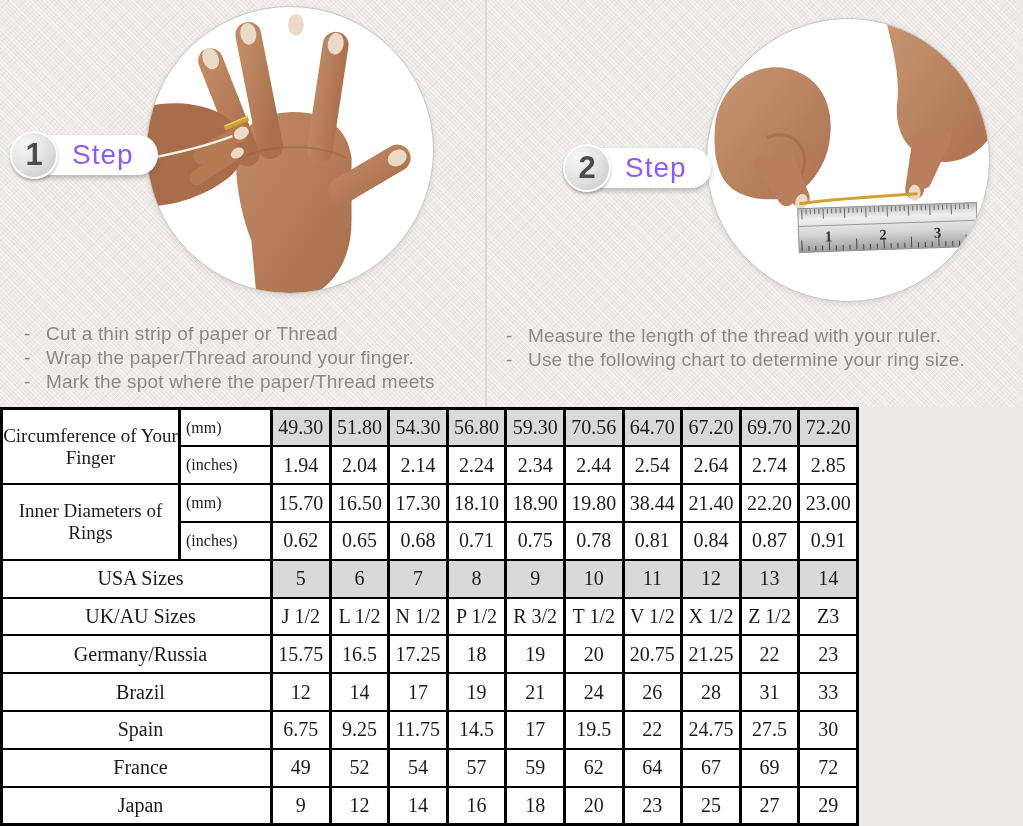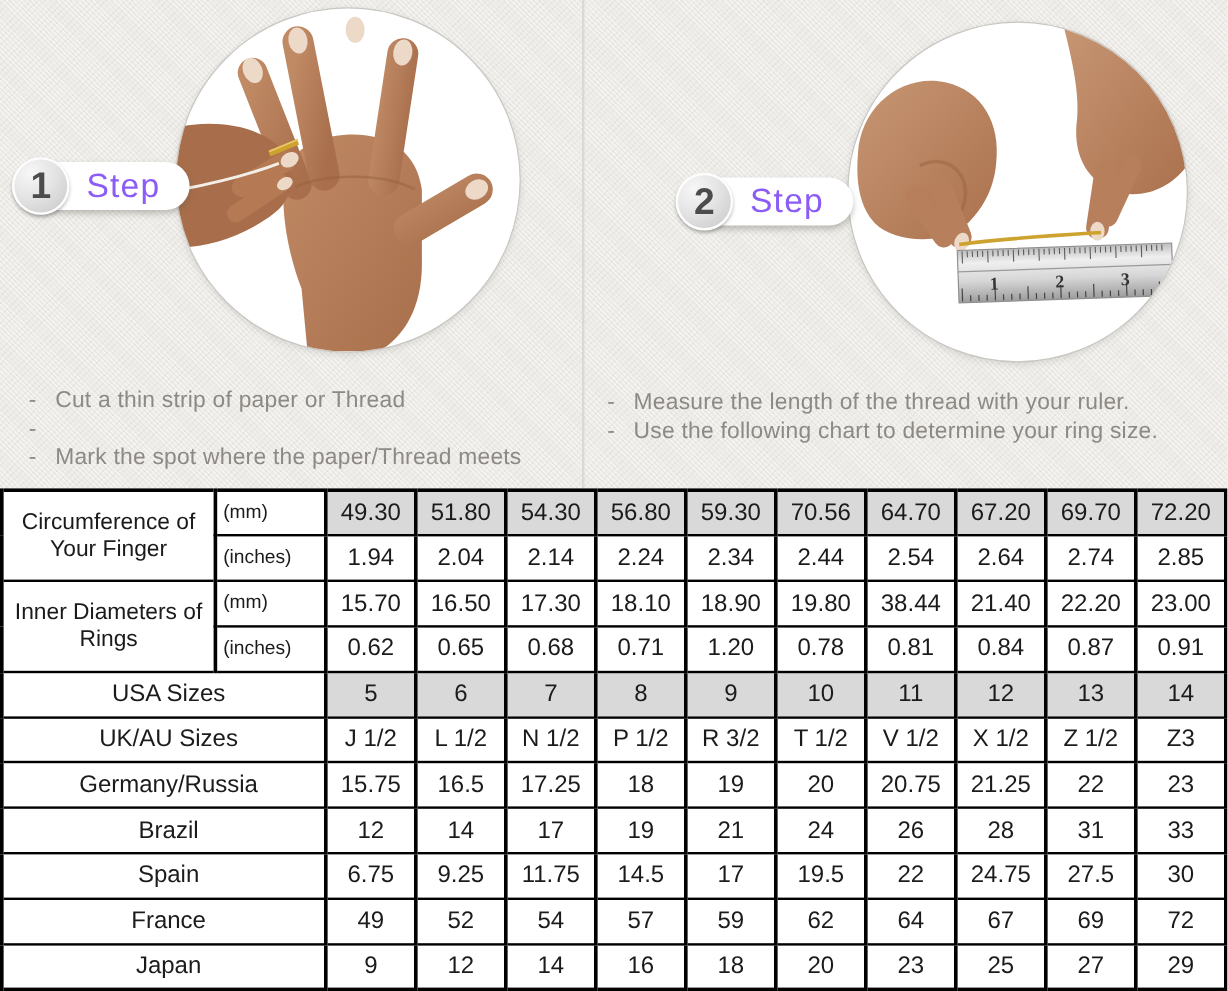--- a/index.html
+++ b/index.html
@@ -39,23 +39,23 @@
     padding:0 24px 0 14px; }
 
   .instructions { position:absolute; font-size:19px; line-height:24px; color:#8d8a85;
     letter-spacing:.2px; }
   .instr-left  { left:24px;  top:322px; }
   .instr-right { left:506px; top:324px; }
   .instr-line { display:flex; }
   .instr-dash { width:22px; flex:0 0 22px; }
 
   
-  .chart-table { position:absolute; left:0; top:407px; width:1023px; height:419px;
+  .chart-table { position:absolute; left:0; top:407px; width:859px; height:419px;
     border-collapse:collapse; background:#ffffff; table-layout:fixed;
-    border:3px solid #000; color:#1b1b1b; }
+    border:3px solid #000; color:#1b1b1b;font-family:Liberation Serif, serif; }
   .chart-table td { border:2px solid #000; border-left-width:3px; border-right-width:3px;
     height:36px; padding:0; overflow:hidden; white-space:nowrap; }
   .label-cell   { font-size:19px; text-align:center; line-height:22px; white-space:normal !important; }
   .unit-cell    { font-size:16px; text-align:left; padding-left:5px !important; }
   .value-cell   { font-size:20px; text-align:center; }
   .country-cell { font-size:20px; text-align:center; padding-left:8px !important; }
   .shaded { background:#d9d9d9; }
 </style>
 </head>
 <body>
@@ -116,20 +116,21 @@
       <span class="step-label">Step</span>
     </div>
 
     <div class="instructions instr-left">
         <div class="instr-line">
           <span class="instr-dash">-</span>
           <span>Cut a thin strip of paper or Thread</span>
         </div>
         <div class="instr-line">
           <span class="instr-dash">-</span>
+          <span>Wrap the paper/Thread around your finger.</span>
         </div>
         <div class="instr-line">
           <span class="instr-dash">-</span>
           <span>Mark the spot where the paper/Thread meets</span>
         </div>
       </div>
 
     <div class="photo-circle circle-2">
       <svg viewBox="0 0 284 284">
         <defs>
@@ -320,21 +321,21 @@
           <td class="value-cell">21.40</td>
           <td class="value-cell">22.20</td>
           <td class="value-cell">23.00</td>
         </tr>
         <tr>
           <td class="unit-cell">(inches)</td>
           <td class="value-cell">0.62</td>
           <td class="value-cell">0.65</td>
           <td class="value-cell">0.68</td>
           <td class="value-cell">0.71</td>
-          <td class="value-cell">1.20</td>
+          <td class="value-cell">0.75</td>
           <td class="value-cell">0.78</td>
           <td class="value-cell">0.81</td>
           <td class="value-cell">0.84</td>
           <td class="value-cell">0.87</td>
           <td class="value-cell">0.91</td>
         </tr>
         <tr>
           <td class="country-cell" colspan="2">USA Sizes</td>
           <td class="value-cell shaded">5</td>
           <td class="value-cell shaded">6</td>

